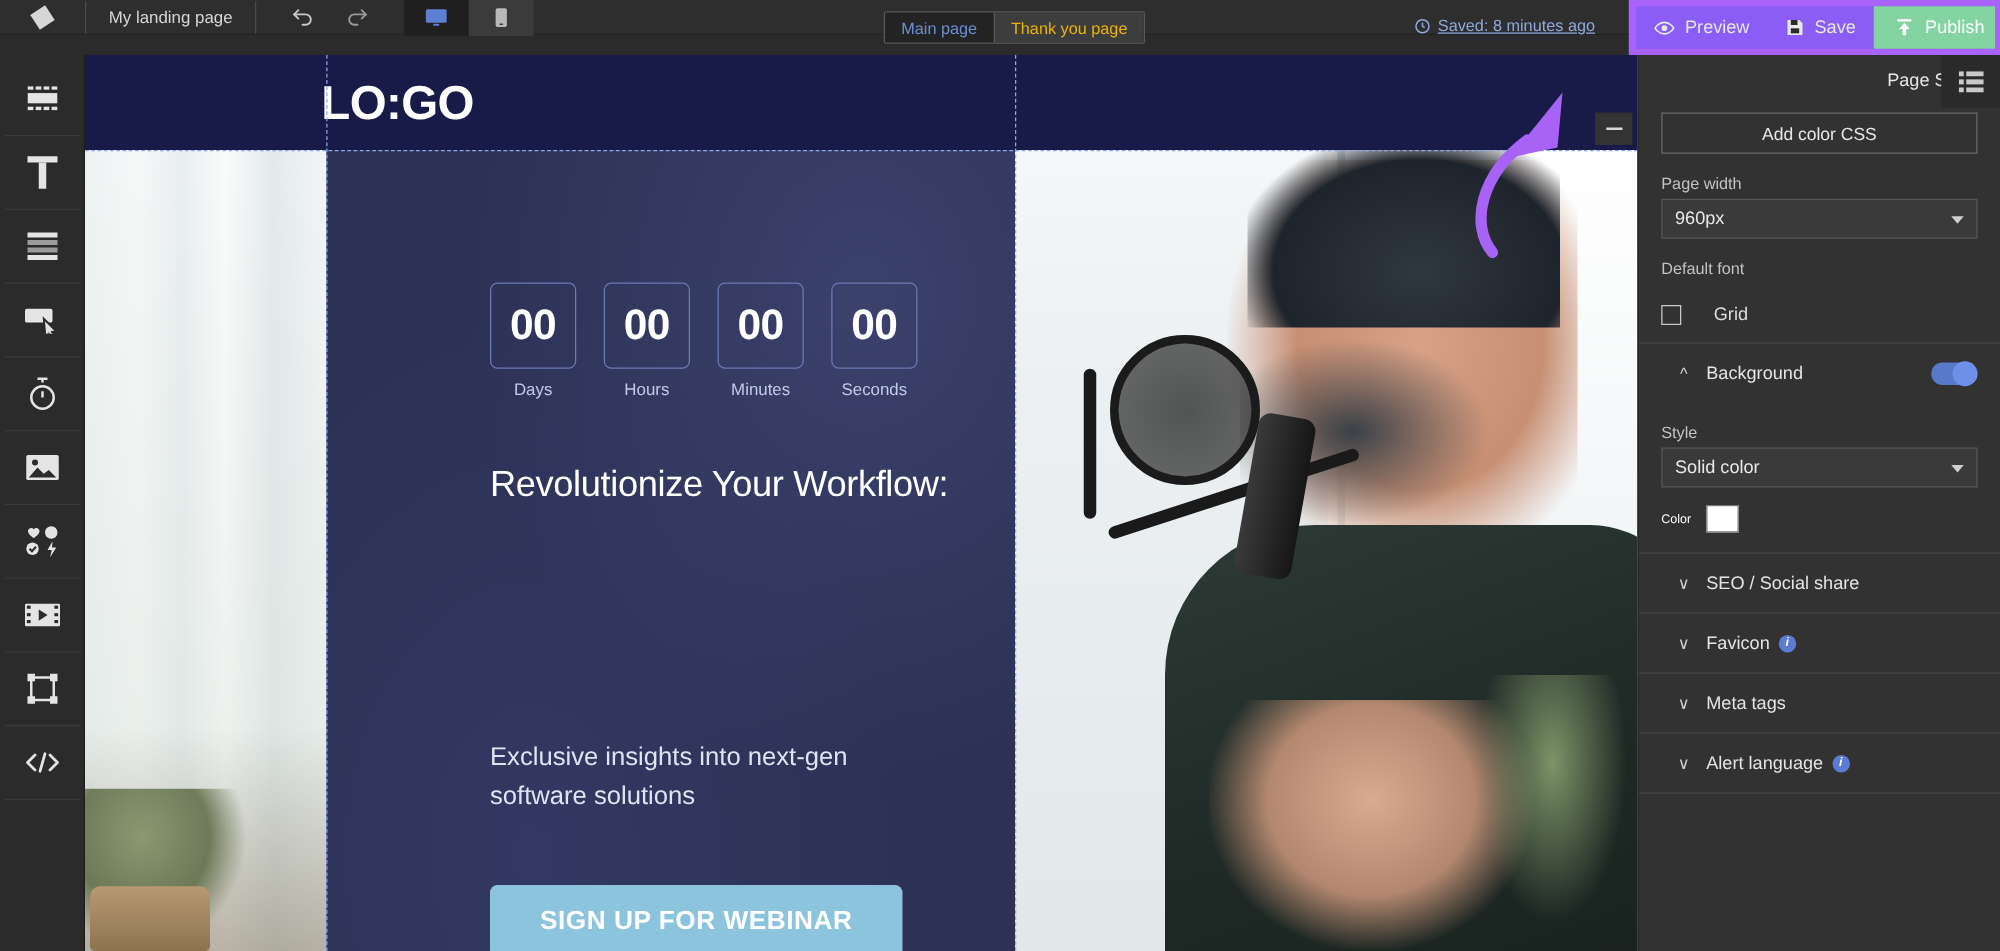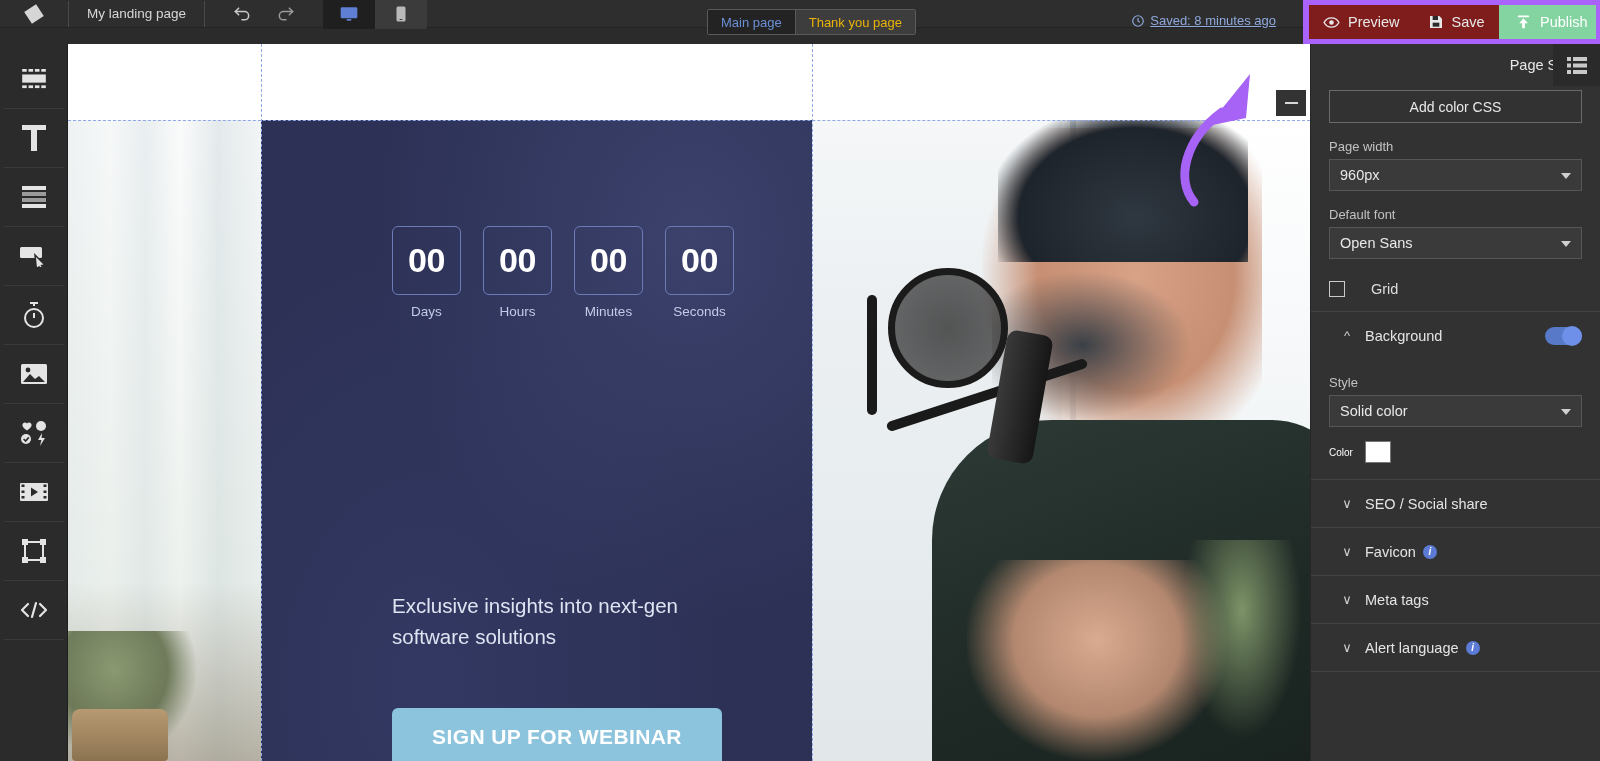--- a/index.html
+++ b/index.html
@@ -65,21 +65,21 @@
 
   
   .actions-highlight {
     position: absolute; right: 0; top: 0; height: 44px; width: 297px;
     background: #aa63fa;
     padding: 5px 4px 5px 6px;
     display: flex; align-items: stretch;
     z-index: 45;
   }
   .actions-inner {
-    display: flex; align-items: stretch; flex: 1; background: #7f1d1d; text-align: center;
+    display: flex; align-items: stretch; flex: 1; background: #8b5cf6; text-align: center;
   }
   .act-btn {
     display: flex; align-items: center; gap: 8px;
     padding: 0 14px; color: #e8e8e8; font-size: 14.5px; cursor: pointer;
     white-space: nowrap;
   }
   .act-btn.publish { background: #84d4a2; color: #ffffff; flex: 1; justify-content: center; padding-right: 6px;}
 
   
   .lefttool {
@@ -534,24 +534,28 @@
         <div class="cd-unit">
           <div class="cd-box">00</div>
           <div class="cd-label">Minutes</div>
         </div>
         <div class="cd-unit">
           <div class="cd-box">00</div>
           <div class="cd-label">Seconds</div>
         </div>
       </div>
 
+      <div class="hero-eyebrow">Revolutionize Your Workflow:</div>
       <div class="hero-sub">Exclusive insights into next-gen software solutions</div>
       <div class="cta-btn">SIGN UP FOR WEBINAR</div>
     </div>
 
+    <div class="hero-header">
+      <div class="logo-text">LO:GO</div>
+    </div>
 
     <div class="guide-h" style="top:76px;"></div>
     <div class="guide-v" style="left:193px; top:0; height:717px;"></div>
     <div class="guide-v" style="left:744px; top:0; height:717px;"></div>
 
     <div class="collapse-widget">
       <div class="bar"></div>
     </div>
   </div>
 
@@ -578,24 +582,20 @@
     <div class="rp-body">
       <div class="css-btn">Add color CSS</div>
 
       <div class="fld-label">Page width</div>
       <div class="select-box">
         <span>960px</span>
         <span class="caret"></span>
       </div>
 
       <div class="fld-label">Default font</div>
-      <div class="select-box">
-        <span>Open Sans</span>
-        <span class="caret"></span>
-      </div>
 
       <div class="grid-row">
         <div class="chk"></div>
         <div class="grid-label">Grid</div>
       </div>
 
       <div class="sec-divider"></div>
 
       <div class="accordion-row">
         <div class="acc-chev">^</div>

